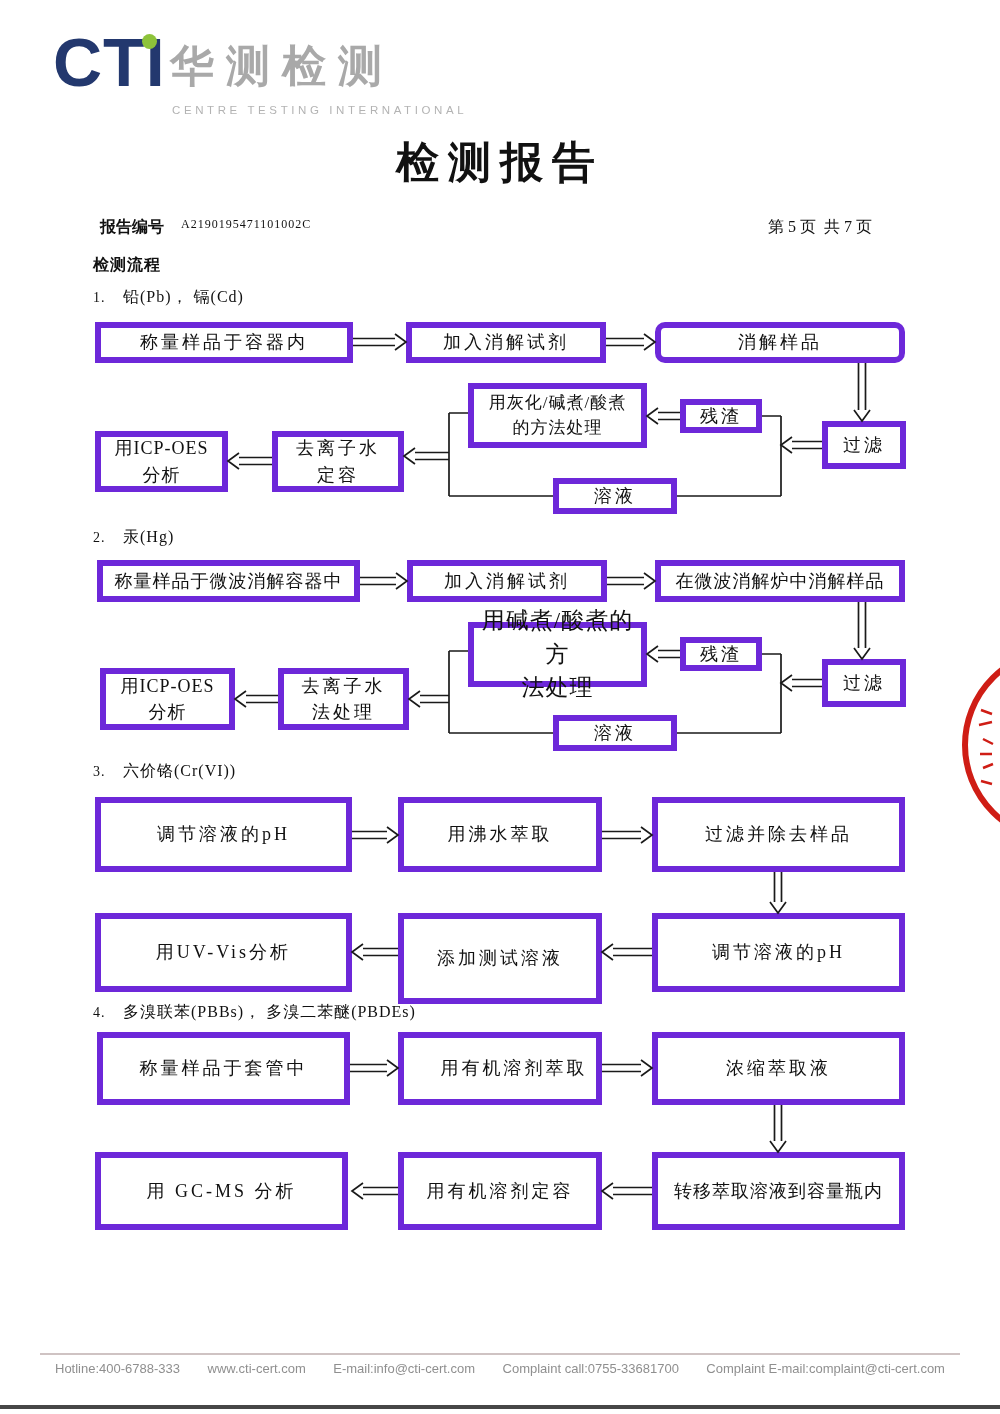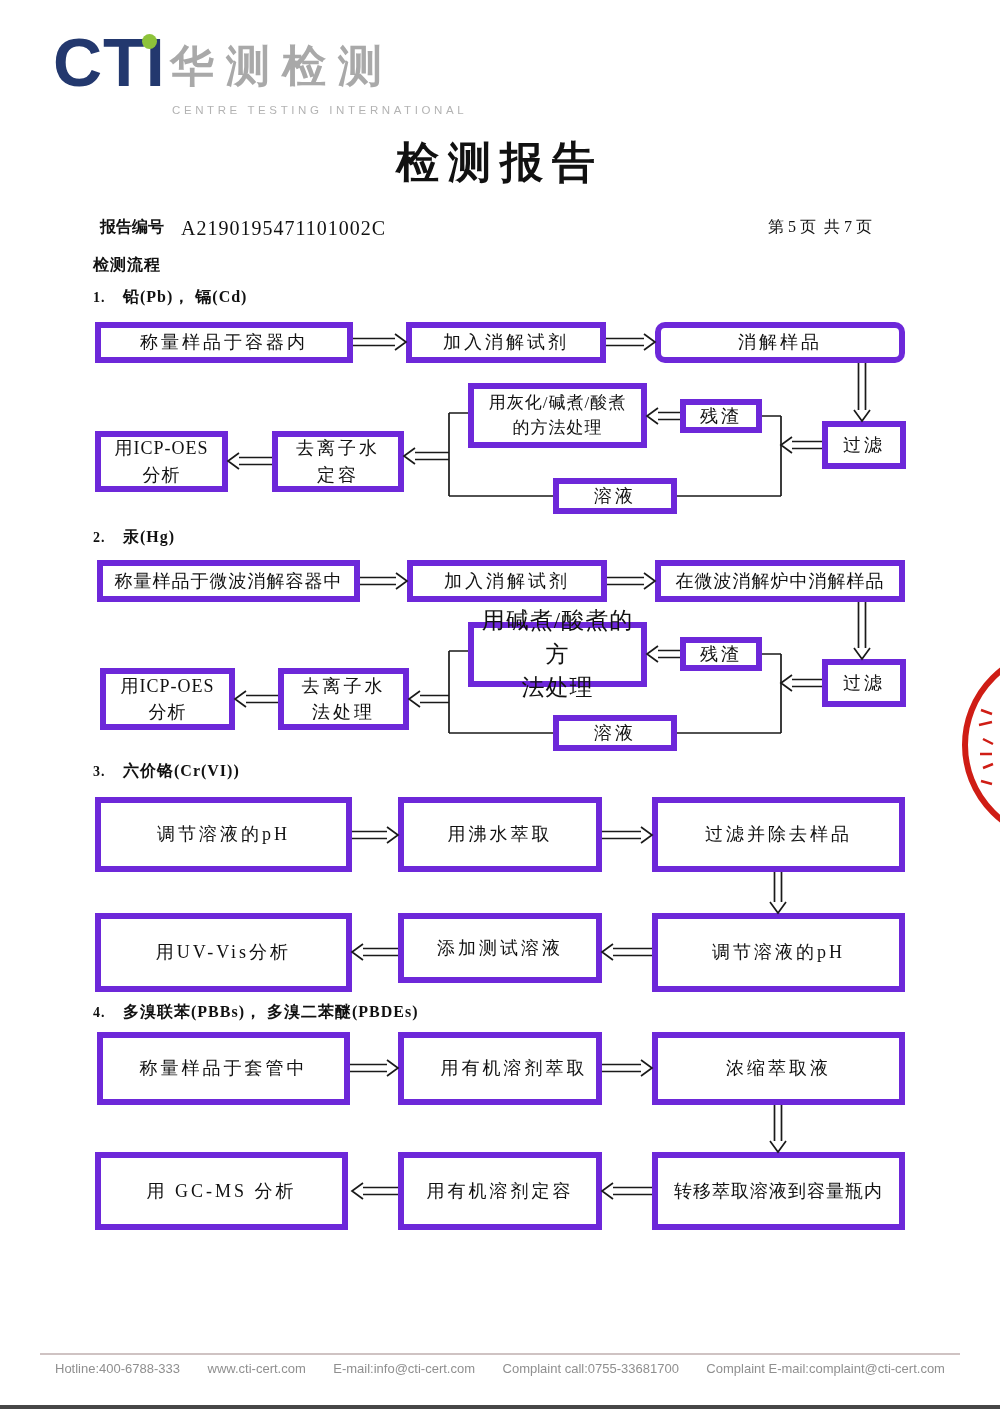--- a/index.html
+++ b/index.html
@@ -9,25 +9,25 @@
   .logo-cti{position:absolute;left:53px;top:28px;font-family:"Liberation Sans",sans-serif;
             font-weight:bold;font-size:68px;line-height:1;color:#23386e;letter-spacing:1px;}
   .logo-dot{position:absolute;left:142px;top:34px;width:15px;height:15px;border-radius:50%;background:#8dc33a;}
   .logo-cn{position:absolute;left:170px;top:44px;font-family:"Liberation Sans",sans-serif;
            font-weight:bold;font-size:44px;line-height:1;color:#a9a9a9;letter-spacing:12px;}
   .logo-en{position:absolute;left:172px;top:104px;font-family:"Liberation Sans",sans-serif;
            font-size:11.5px;color:#b3b3b3;letter-spacing:3.6px;}
   .doc-title{position:absolute;left:0;top:134px;width:100%;text-align:center;
              font-weight:bold;font-size:43px;letter-spacing:9px;}
   .meta-label{position:absolute;left:93px;top:217px;font-weight:bold;font-size:16px;margin-left:7px;}
-  .meta-value{position:absolute;left:181px;top:217px;font-size:20px;letter-spacing:1px;}
+  .meta-value{position:absolute;left:181px;top:217px;font-size:12px;letter-spacing:1px;}
   .page-info{position:absolute;left:768px;top:217px;font-size:16px;white-space:pre;}
   .flow-label{position:absolute;left:93px;top:255px;font-weight:bold;font-size:16px;letter-spacing:1px;}
   
-  .sec-head{position:absolute;left:93px;font-size:16px;font-weight:bold;letter-spacing:1px;}
+  .sec-head{position:absolute;left:93px;font-size:16px;font-weight:normal;letter-spacing:1px;}
   .sec-num{display:inline-block;width:30px;font-size:14px;}
   
   .fbox{position:absolute;box-sizing:border-box;border:6px solid #6d28d9;background:#fff;
         display:flex;align-items:center;justify-content:center;text-align:center;
         font-size:18px;letter-spacing:3px;line-height:1.45;white-space:pre-line;}
   .connectors{position:absolute;left:0;top:0;pointer-events:none;}
   .connectors path{stroke:#1a1a1a;stroke-width:1.7;fill:none;}
   
   .footer-rule{position:absolute;left:40px;top:1353px;width:920px;height:2px;background:#cfc3c3;}
   .footer-text{position:absolute;left:55px;top:1361px;width:890px;display:flex;justify-content:space-between;
@@ -87,21 +87,21 @@
   <div class="fbox" style="left:553px;top:715px;width:124px;height:36px;">溶液</div>
   <div class="fbox" style="left:278px;top:668px;width:131px;height:62px;">去离子水
 法处理</div>
   <div class="fbox" style="left:100px;top:668px;width:135px;height:62px;letter-spacing:1px;">用ICP-OES
 分析</div>
 
   <div class="fbox" style="left:95px;top:797px;width:257px;height:75px;">调节溶液的pH</div>
   <div class="fbox" style="left:398px;top:797px;width:204px;height:75px;">用沸水萃取</div>
   <div class="fbox" style="left:652px;top:797px;width:253px;height:75px;">过滤并除去样品</div>
   <div class="fbox" style="left:652px;top:913px;width:253px;height:79px;">调节溶液的pH</div>
-  <div class="fbox" style="left:398px;top:913px;width:204px;height:70px;">添加测试溶液</div>
+  <div class="fbox" style="left:398px;top:913px;width:204px;height:91px;">添加测试溶液</div>
   <div class="fbox" style="left:95px;top:913px;width:257px;height:79px;">用UV-Vis分析</div>
 
   <div class="fbox" style="left:97px;top:1032px;width:253px;height:73px;">称量样品于套管中</div>
   <div class="fbox" style="left:398px;top:1032px;width:204px;height:73px;padding-left:28px;">用有机溶剂萃取</div>
   <div class="fbox" style="left:652px;top:1032px;width:253px;height:73px;">浓缩萃取液</div>
   <div class="fbox" style="left:652px;top:1152px;width:253px;height:78px;letter-spacing:1px;">转移萃取溶液到容量瓶内</div>
   <div class="fbox" style="left:398px;top:1152px;width:204px;height:78px;">用有机溶剂定容</div>
   <div class="fbox" style="left:95px;top:1152px;width:253px;height:78px;">用 GC-MS 分析</div>
 
   <svg class="connectors" width="1000" height="1414" viewBox="0 0 1000 1414">

